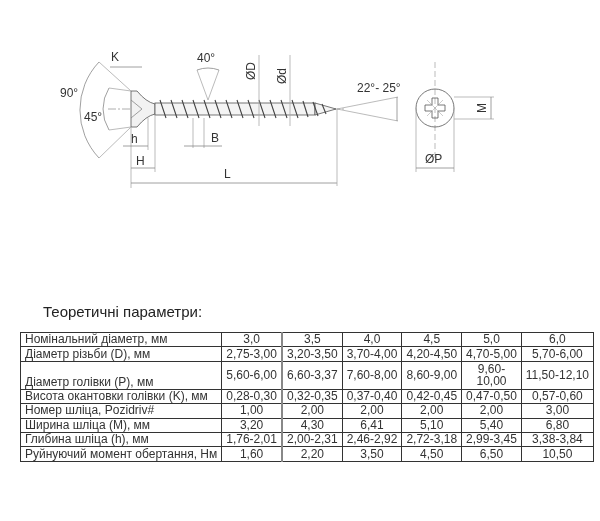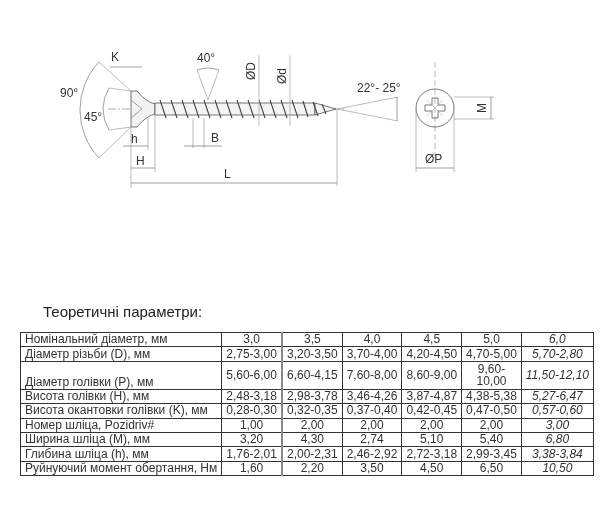--- a/index.html
+++ b/index.html
@@ -6,21 +6,21 @@
   body { width: 600px; height: 521px; position: relative; overflow: hidden;
          font-family: "Liberation Sans", sans-serif; color: #222; }
   #drawing { position: absolute; left: 0; top: 0; width: 600px; height: 200px; }
   .caption { position: absolute; left: 43px; top: 303px; font-size: 15px; color: #222; }
   table.params { position: absolute; left: 20px; top: 332px; border-collapse: collapse;
                  font-size: 12px; color: #333; border-radius: 27px; }
   table.params td { border: 1px solid #333; padding: 0 4px; height: 13.4px; line-height: 13px;
                     white-space: nowrap; }
   table.params td.label { width: 166px; text-align: left; }
   table.params td.val { width: 46px; text-align: center; }
-  table.params td.val.last { width: 62px; font-style: italic; }
+  table.params td.val.last { width: 62px; }
   table.params tr.tall td { height: 27px; }
   table.params td.c1 { border-right: 2px solid #888; text-align: center; }
 </style>
 </head>
 <body>
 
 <svg id="drawing" viewBox="0 0 600 200" xmlns="http://www.w3.org/2000/svg" font-family="Liberation Sans, sans-serif" fill="none" stroke="#555" stroke-width="0.8">
 
   <line x1="108" y1="109" x2="345" y2="109" stroke="#999" stroke-dasharray="8,2,2,2"></line>
 
@@ -126,39 +126,30 @@
       <td class="val">5,0</td>
       <td class="val last">6,0</td>
     </tr>
     <tr>
       <td class="label">Діаметр різьби (D), мм</td>
       <td class="val c1">2,75-3,00</td>
       <td class="val">3,20-3,50</td>
       <td class="val">3,70-4,00</td>
       <td class="val">4,20-4,50</td>
       <td class="val">4,70-5,00</td>
-      <td class="val last">5,70-2,80</td>
+      <td class="val last">5,70-6,00</td>
     </tr>
     <tr class="tall">
       <td class="label" style="vertical-align:bottom">Діаметр голівки (P), мм</td>
       <td class="val c1">5,60-6,00</td>
-      <td class="val">6,60-4,15</td>
+      <td class="val">6,60-3,37</td>
       <td class="val">7,60-8,00</td>
       <td class="val">8,60-9,00</td>
       <td class="val" style="white-space:normal;line-height:12px">9,60-10,00</td>
       <td class="val last">11,50-12,10</td>
-    </tr>
-    <tr>
-      <td class="label">Висота голівки (H), мм</td>
-      <td class="val c1">2,48-3,18</td>
-      <td class="val">2,98-3,78</td>
-      <td class="val">3,46-4,26</td>
-      <td class="val">3,87-4,87</td>
-      <td class="val">4,38-5,38</td>
-      <td class="val last">5,27-6,47</td>
     </tr>
     <tr>
       <td class="label">Висота окантовки голівки (K), мм</td>
       <td class="val c1">0,28-0,30</td>
       <td class="val">0,32-0,35</td>
       <td class="val">0,37-0,40</td>
       <td class="val">0,42-0,45</td>
       <td class="val">0,47-0,50</td>
       <td class="val last">0,57-0,60</td>
     </tr>
@@ -168,21 +159,21 @@
       <td class="val">2,00</td>
       <td class="val">2,00</td>
       <td class="val">2,00</td>
       <td class="val">2,00</td>
       <td class="val last">3,00</td>
     </tr>
     <tr>
       <td class="label">Ширина шліца (M), мм</td>
       <td class="val c1">3,20</td>
       <td class="val">4,30</td>
-      <td class="val">2,74</td>
+      <td class="val">6,41</td>
       <td class="val">5,10</td>
       <td class="val">5,40</td>
       <td class="val last">6,80</td>
     </tr>
     <tr>
       <td class="label">Глибина шліца (h), мм</td>
       <td class="val c1">1,76-2,01</td>
       <td class="val">2,00-2,31</td>
       <td class="val">2,46-2,92</td>
       <td class="val">2,72-3,18</td>

